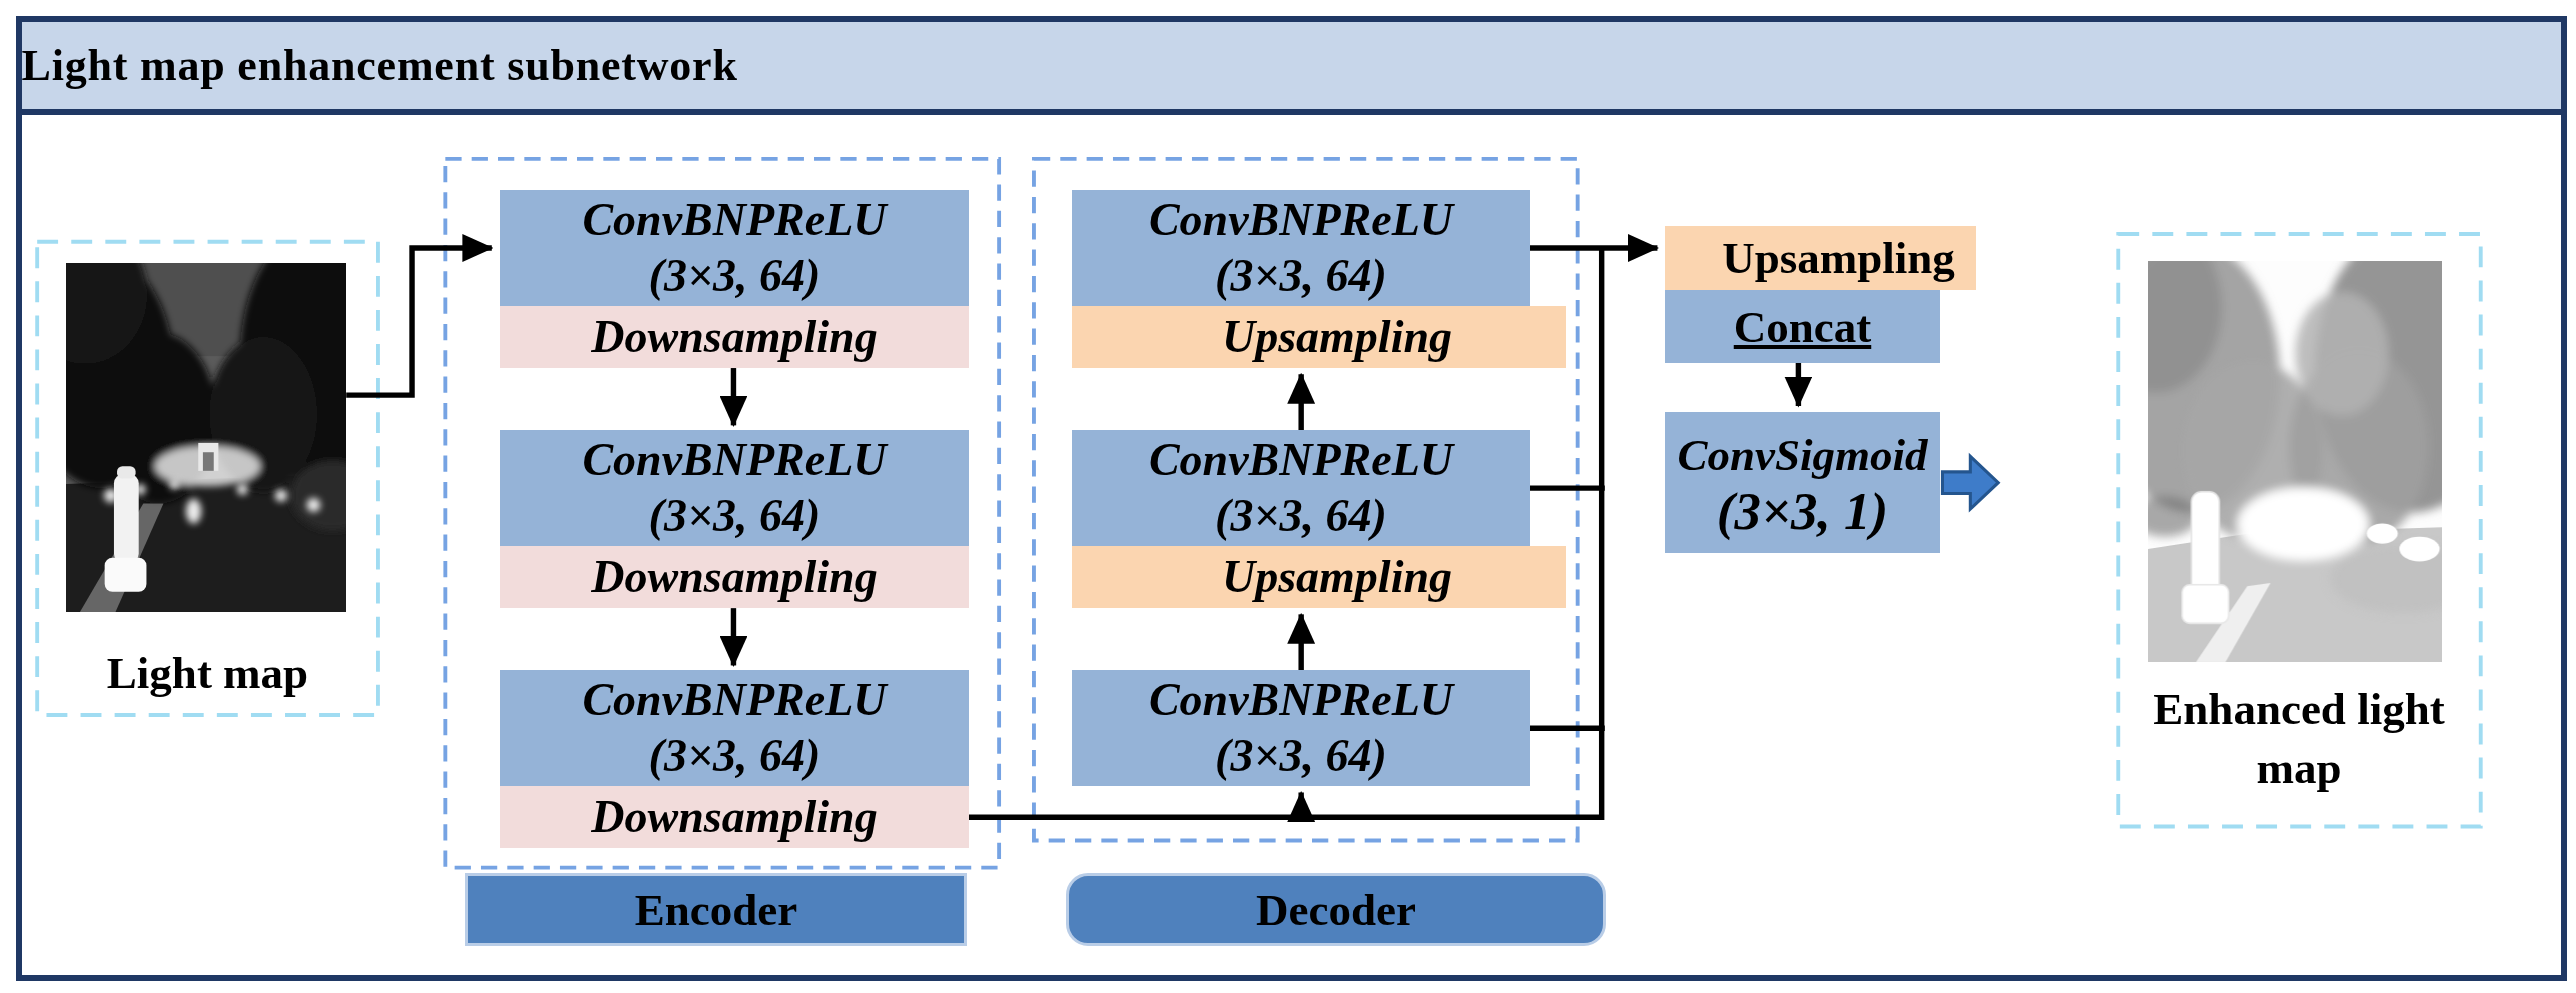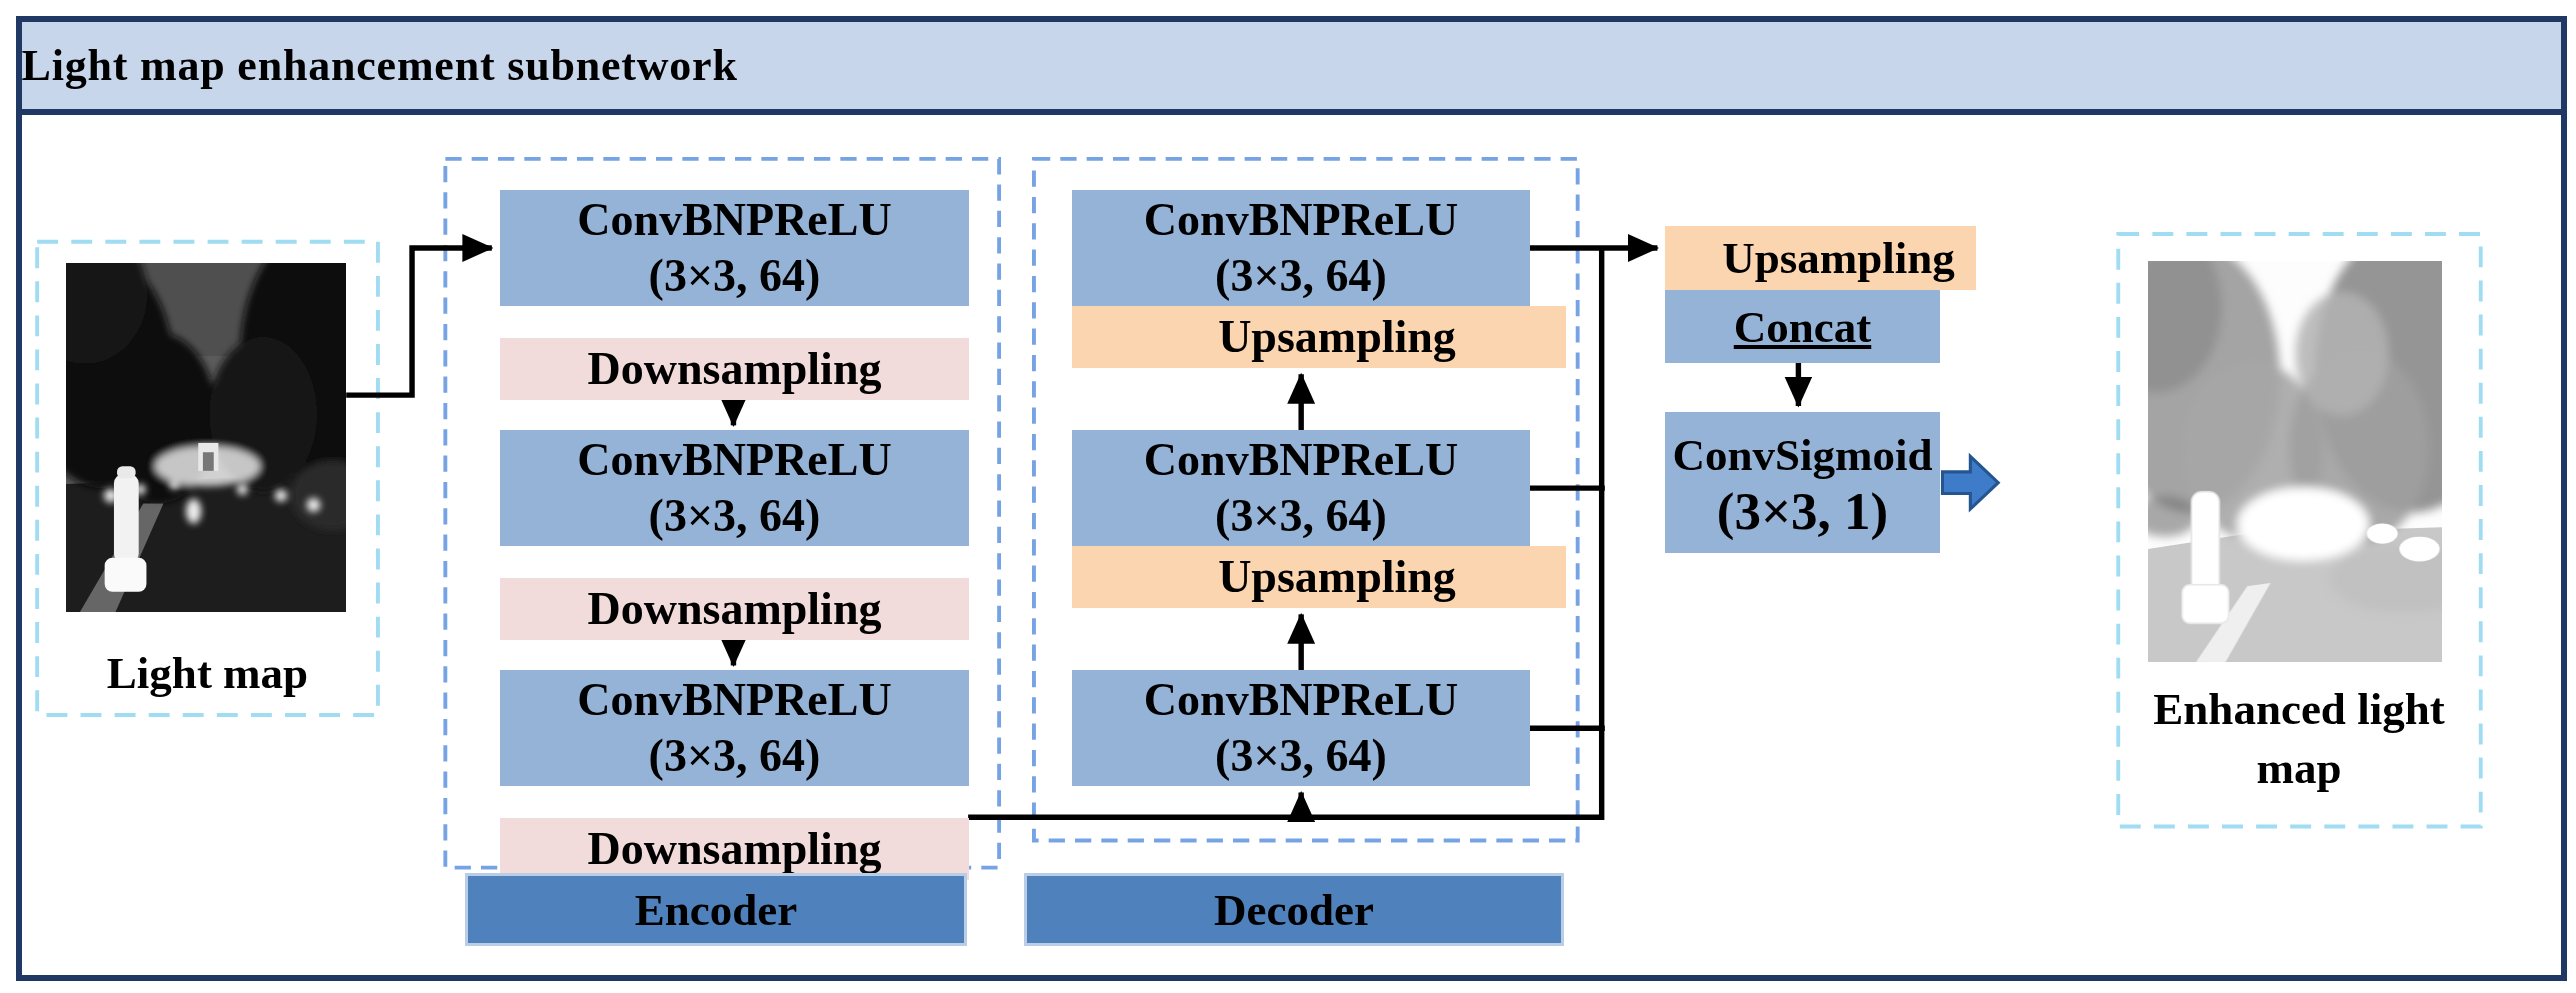--- a/index.html
+++ b/index.html
@@ -6,23 +6,23 @@
   #canvas{
     position:relative;width:2576px;height:994px;background:#ffffff;overflow:hidden;
     font-family:"Liberation Serif","DejaVu Serif",serif;font-weight:700;color:#000;
   }
   .abs{position:absolute;}
   
   #frame{left:15.5px;top:15.5px;width:2539px;height:953px;border:6.2px solid #1F3864;}
   #title-bar{left:0;top:0;width:100%;height:87px;background:#C7D6EA;border-bottom:6.2px solid #1F3864;}
   #title-text{width:100%;text-align:left;line-height:87px;font-size:44px;letter-spacing:0.8px;}
   
-  .node{display:flex;flex-direction:column;align-items:center;justify-content:center;text-align:center;}
+  .node{display:flex;flex-direction:column;align-items:center;justify-content:center;text-align:center;font-style:italic;}
   .conv{background:#95B3D7;}
-  .down{background:#F2DCDB;margin-top:32px;}
+  .down{background:#F2DCDB;}
   .up{background:#FBD5B0;padding-left:36px;}
   .conv .l1,.conv .l2{font-size:46px;line-height:56px;}
   .op-label{font-size:46px;line-height:62px;}
   .bar{background:#4F81BD;border:3.1px solid #B9CDE7;display:flex;align-items:center;justify-content:center;font-size:45px;}
   .head-box{display:flex;align-items:center;justify-content:center;font-size:45px;}
   .io-label{font-size:45px;text-align:center;line-height:59px;}
   .photo{overflow:hidden;}
   .photo svg{display:block;}
   svg#wires{left:0;top:0;pointer-events:none;}
 </style>
@@ -138,21 +138,21 @@
     <div class="l1">ConvBNPReLU</div>
     <div class="l2">(3×3, 64)</div>
   </div>
   <div class="abs node up" style="left:1072px;top:546px;width:458px;height:62px;">
     <div class="op-label">Upsampling</div>
   </div>
   <div class="abs node conv" style="left:1072px;top:670px;width:458px;height:116px;">
     <div class="l1">ConvBNPReLU</div>
     <div class="l2">(3×3, 64)</div>
   </div>
-  <div class="abs bar" style="left:1024px;top:873px;width:534px;height:67px;">
+  <div class="abs bar" style="left:1066px;top:873px;width:534px;height:67px;border-radius:22px;">
     <span>Decoder</span>
   </div>
 
   <div class="abs head-box up" style="left:1665px;top:226px;width:275px;height:64px;">
     <span>Upsampling</span>
   </div>
   <div class="abs head-box conv" style="left:1665px;top:290px;width:275px;height:73px;text-decoration:underline;">
     <span>Concat</span>
   </div>
   <div class="abs node conv" style="left:1665px;top:412px;width:275px;height:141px;">

